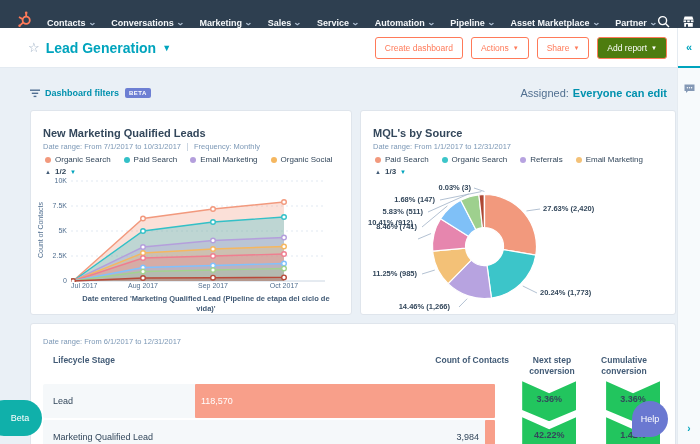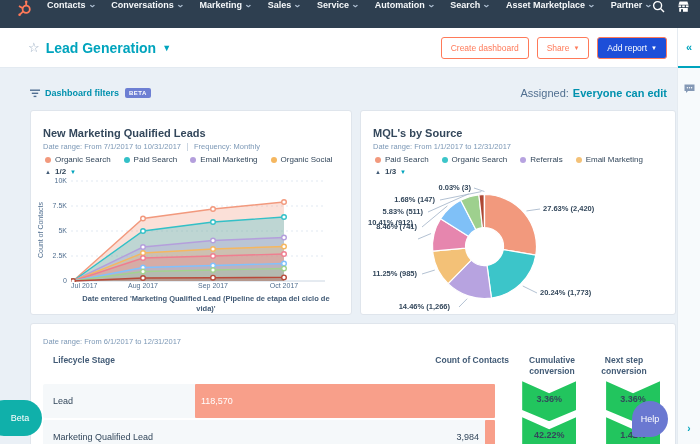--- a/index.html
+++ b/index.html
@@ -4,37 +4,37 @@
 <style>
   * { box-sizing: border-box; margin: 0; padding: 0; }
   html,body { width:700px; height:444px; }
   body {
     font-family: "Liberation Sans", sans-serif;
     overflow: hidden; position: relative;
     background:#eaf0f6; color:#33475b;
   }
   
   .topnav { position:absolute; top:0; left:0; width:700px; height:28px;
-    background:#2e3f50; display:flex; align-items:flex-start; padding:0 10px 0 16px; z-index:40; }
+    background:#2e3f50; display:flex; align-items:flex-end; padding:0 10px 0 16px; z-index:40; }
   .logo { display:flex; align-items:center; margin-right:14px; }
   .nav-items { display:flex; gap:16px; }
   .nav-item { color:#f5f8fa; font-size:9px; font-weight:bold; display:flex; align-items:center; gap:3px; cursor:pointer; white-space:nowrap; }
   .nav-caret { color:#b0c1d4; font-size:8px; line-height:4px; transform:scaleX(1.3); }
   .nav-right { margin-left:auto; display:flex; align-items:center; gap:12px; }
   .nav-ic { display:flex; align-items:center; }
   
   .page-header { position:absolute; top:28px; left:0; width:677px; height:40px; background:#fff;
     display:flex; align-items:center; padding:0 10px 0 28px; z-index:10; border-bottom:1px solid #e3eaf1;}
   .star { color:#99acc2; font-size:13px; margin-right:6px; }
   .page-title { color:#00a4bd; font-weight:bold; font-size:14px; }
   .title-caret { color:#00a4bd; font-size:9px; margin-left:6px; }
   .hdr-buttons { margin-left:auto; display:flex; gap:8px; }
   .hs-btn { font-size:8.5px; padding:5px 9px; border-radius:3px; border:1px solid #ff7a59;
     background:#fff; color:#ff7a59; display:flex; align-items:center; gap:4px; cursor:pointer; white-space:nowrap; }
-  .hs-btn.solid { background:#1d4ed8; color:#fff;justify-content:center; }
+  .hs-btn.solid { background:#4d7c0f; color:#fff;justify-content:center; }
   .btn-caret { font-size:6px; }
   
   .rail { position:absolute; top:28px; right:0; width:23px; bottom:0; background:#f7fafc;
     border-left:1px solid #e5ebf1; z-index:30; }
   .rail-top { height:40px; background:#fff; border-bottom:2px solid #00a4bd;
     display:flex; align-items:center; justify-content:center; }
   .rail-collapse { color:#00a4bd; font-size:11px; font-weight:bold; cursor:pointer; }
   .rail-comment { display:flex; justify-content:center; margin-top:16px; }
   .rail-expand { position:absolute; bottom:10px; left:0; right:0; text-align:center; color:#00a4bd;
     font-size:10px; font-weight:bold; cursor:pointer; }
@@ -134,21 +134,21 @@
       </div>
       <div class="nav-item">
         <span>Service</span>
         <span class="nav-caret">⌄</span>
       </div>
       <div class="nav-item">
         <span>Automation</span>
         <span class="nav-caret">⌄</span>
       </div>
       <div class="nav-item">
-        <span>Search</span>
+        <span>Pipeline</span>
         <span class="nav-caret">⌄</span>
       </div>
       <div class="nav-item">
         <span>Asset Marketplace</span>
         <span class="nav-caret">⌄</span>
       </div>
       <div class="nav-item">
         <span>Partner</span>
         <span class="nav-caret">⌄</span>
       </div>
@@ -173,20 +173,24 @@
   </div>
 </div>
 
 <div class="page-header">
   <span class="star">☆</span>
   <span class="page-title">Lead Generation</span>
   <span class="title-caret">▼</span>
   <div class="hdr-buttons" id="hdr-buttons">
       <button class="hs-btn">
         <span>Create dashboard</span>
+      </button>
+      <button class="hs-btn">
+        <span>Actions</span>
+        <span class="btn-caret">▼</span>
       </button>
       <button class="hs-btn">
         <span>Share</span>
         <span class="btn-caret">▼</span>
       </button>
       <button class="hs-btn solid">
         <span>Add report</span>
         <span class="btn-caret">▼</span>
       </button>
     </div>
@@ -399,22 +403,22 @@
 
   <div class="card funnel">
     <div class="card-sub">
       <span>Date range: From 6/1/2017 to 12/31/2017</span>
     </div>
     <div class="f-head">
       <div class="f-head-main">
         <span>Lifecycle Stage</span>
         <span>Count of Contacts</span>
       </div>
+      <span class="f-head-col">Next step conversion</span>
       <span class="f-head-col">Cumulative conversion</span>
-      <span class="f-head-col">Next step conversion</span>
     </div>
     <div class="f-rows" id="funnel-rows">
         <div class="f-row">
           <div class="f-strip">
             <div class="f-stage">Lead</div>
             <div class="f-bararea">
               <div class="f-bar" style="width: 100%;"></div>
               <span class="f-count-in" style="left: calc(0% + 6px);">118,570</span>
             </div>
           </div>

